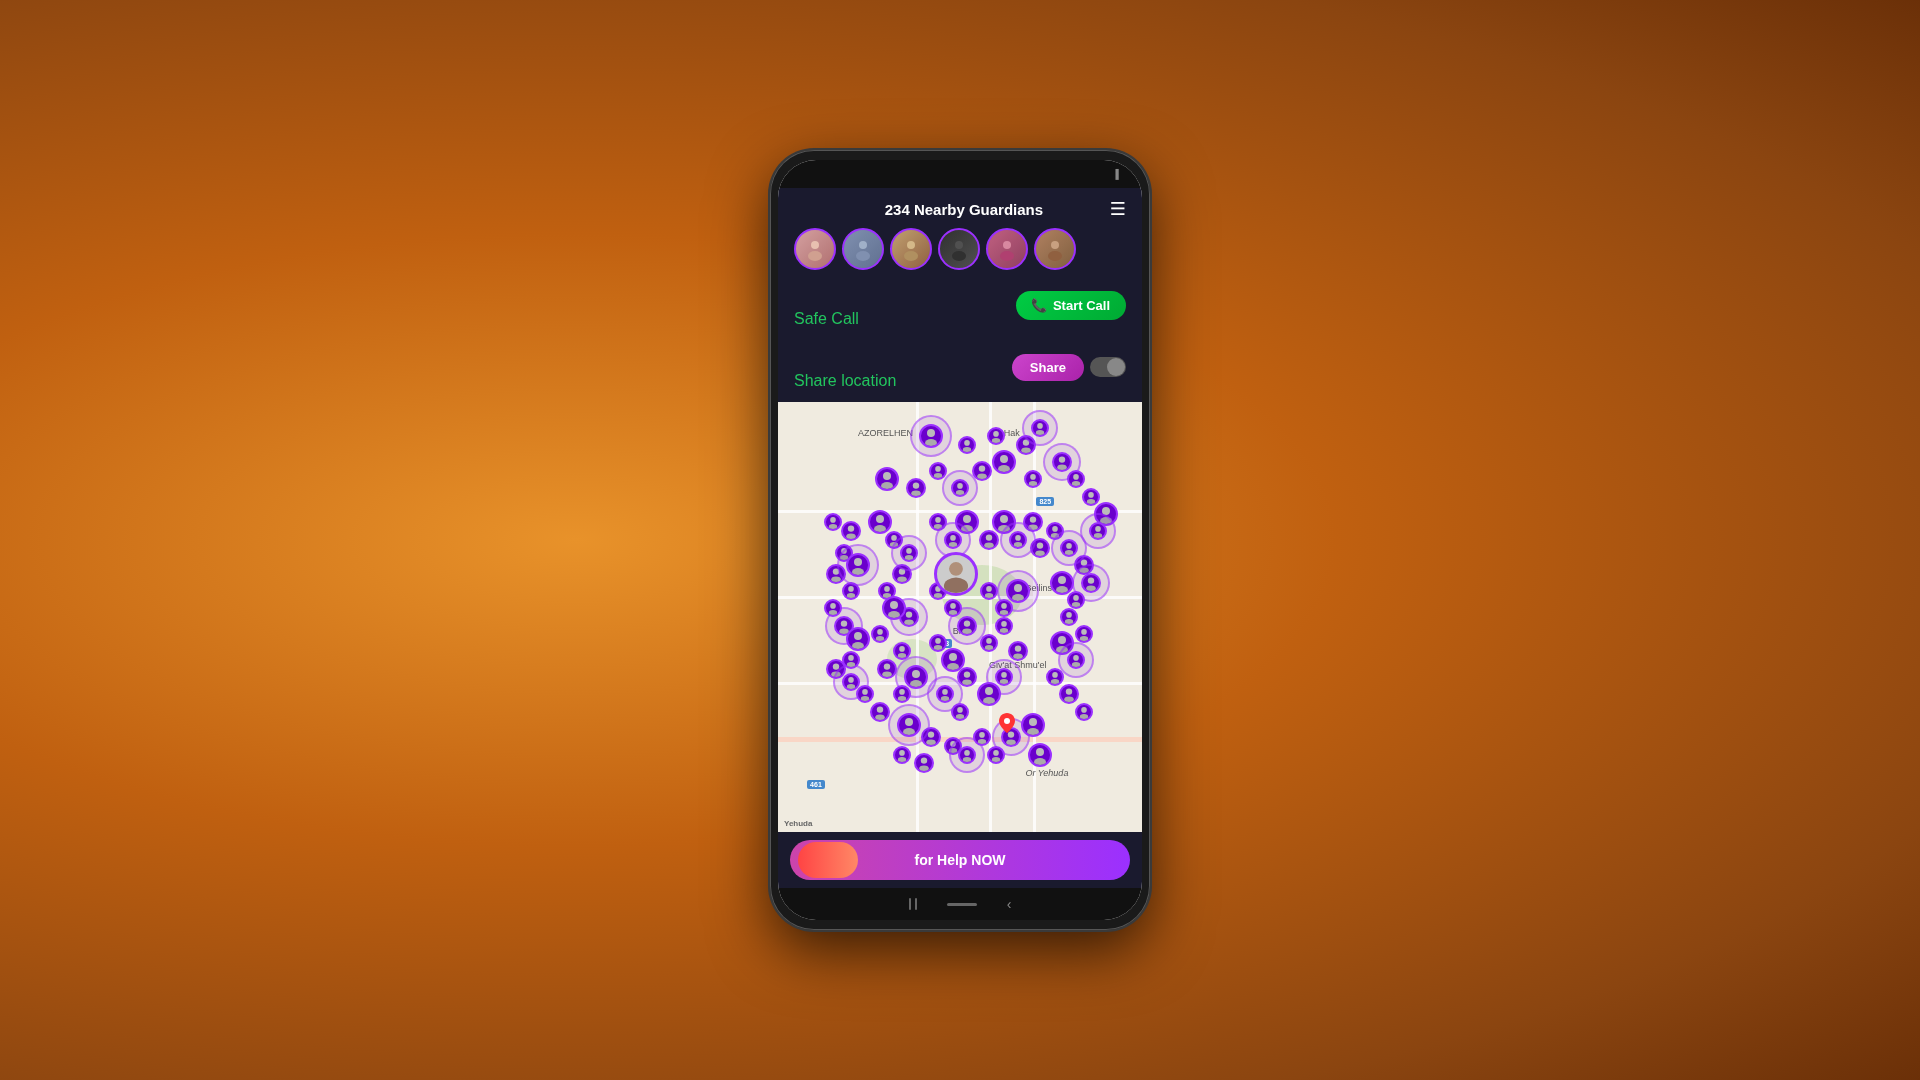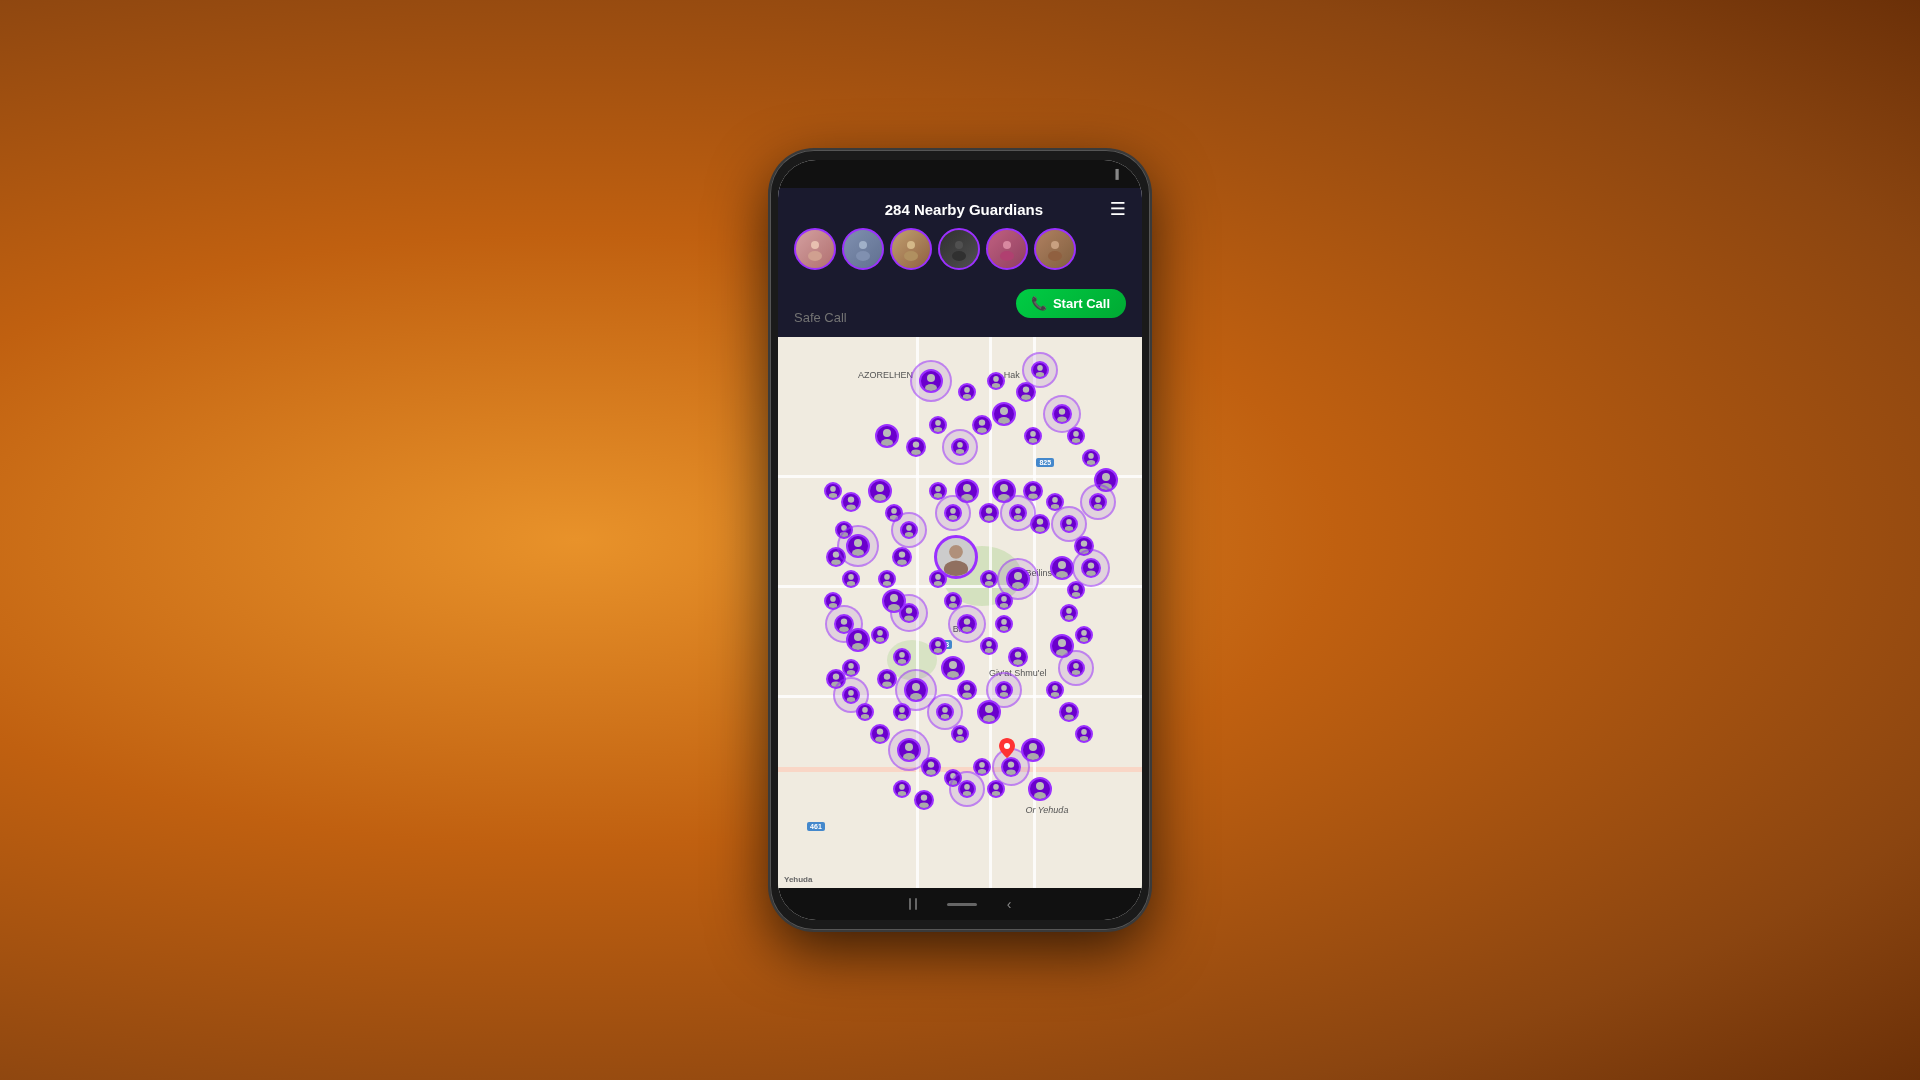--- a/index.html
+++ b/index.html
@@ -118,22 +118,22 @@
     .avatar-circle.female-6 { background: linear-gradient(135deg, #b08060 0%, #806040 100%); }
 
     .action-row {
       display: flex;
       align-items: center;
       justify-content: space-between;
       padding: 4px 0;
     }
 
     .action-label {
-      color: #737373;
-      font-size: 13px;
+      color: #22c55e;
+      font-size: 16px;
       margin-top: 28px;
     }
 
     .start-call-btn {
       background: linear-gradient(135deg, #00cc44, #00aa33);
       color: #fff;
       border: none;
       border-radius: 20px;
       padding: 7px 16px;
       font-size: 13px;
@@ -284,21 +284,21 @@
 <div class="phone-frame">
   <div class="phone-screen">
 
     <div class="status-bar">
       <span style="color:#888;font-size:9px;margin-right:4px;">▌</span>
     </div>
 
     <div class="app-header">
       <div class="header-top">
         <div style="width:24px"></div>
-        <div class="nearby-title">284 Nearby Guardians</div>
+        <div class="nearby-title">234 Nearby Guardians</div>
         <div class="menu-icon">☰</div>
       </div>
 
       <div class="avatar-row">
         <div class="avatar-circle female-1">
           <svg viewBox="0 0 24 24" width="24" height="24" fill="#d0a090">
             <circle cx="12" cy="8" r="4" fill="#e8c0b0"></circle>
             <ellipse cx="12" cy="19" rx="7" ry="5" fill="#d0a090"></ellipse>
           </svg>
         </div>
@@ -335,20 +335,29 @@
       </div>
 
       <div class="action-row">
         <div class="action-label">Safe Call</div>
         <button class="start-call-btn">
           <span>📞</span>
           <span>Start Call</span>
         </button>
       </div>
 
+      <div class="action-row">
+        <div class="action-label">Share location</div>
+        <div style="display:flex;align-items:center;gap:6px;">
+          <button class="share-btn">Share</button>
+          <div style="width:36px;height:20px;background:#555;border-radius:10px;position:relative;">
+            <div style="width:18px;height:18px;background:#888;border-radius:50%;position:absolute;right:1px;top:1px;"></div>
+          </div>
+        </div>
+      </div>
     </div>
 
     <div class="map-container">
 
       <div class="map-bg"></div>
 
       <div class="park-area" style="width:80px;height:60px;left:45%;top:38%;opacity:0.7;"></div>
       <div class="park-area" style="width:50px;height:40px;left:30%;top:55%;opacity:0.6;"></div>
 
       <div class="road road-h" style="top:25%;background:rgba(255,255,255,0.8);height:3px;"></div>
@@ -1203,20 +1212,26 @@
         <circle cx="10" cy="7" r="4" fill="#bbb"></circle>
         <ellipse cx="10" cy="17" rx="6" ry="4" fill="#aaa"></ellipse>
       </svg>
     </div>
   </div>
         </div>
 
       <div style="position:absolute;left:6px;bottom:4px;font-size:8px;color:#666;font-weight:700;">Yehuda</div>
     </div>
 
+    <div class="help-section">
+      <button class="help-btn">
+        <div class="swipe-indicator"></div>
+        <span>for Help NOW</span>
+      </button>
+    </div>
 
     <div class="nav-bar">
       <div style="display:flex;gap:4px;">
         <div style="width:2px;height:12px;background:#666;border-radius:1px;"></div>
         <div style="width:2px;height:12px;background:#666;border-radius:1px;"></div>
       </div>
       <div style="width:30px;height:3px;background:#666;border-radius:2px;"></div>
       <span class="nav-bar-chevron">‹</span>
     </div>
 

